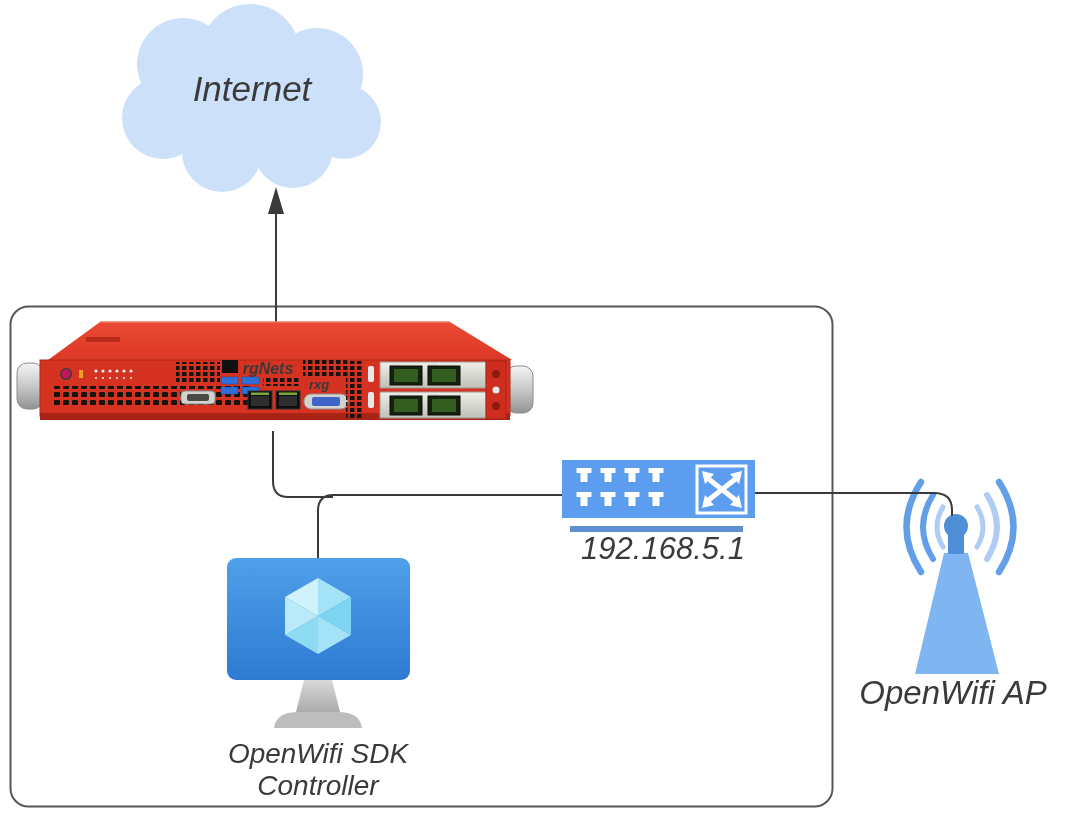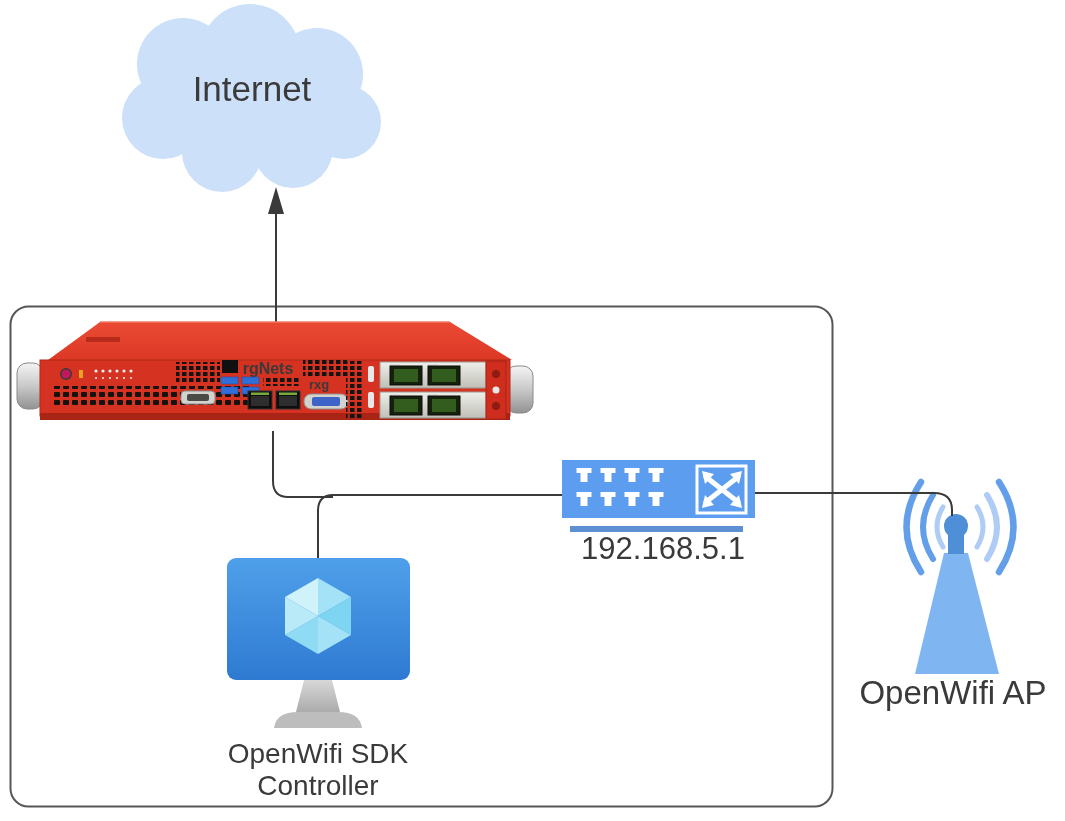--- a/index.html
+++ b/index.html
@@ -1,17 +1,17 @@
 <!DOCTYPE html>
 <html style="--cloud: #CCE0F9; --switch-blue: #5C9DEF; --switch-underline: #5E8FD3; --screen-top: #4FA0EA; --screen-bottom: #2E7AD2; --ap-tower: #7FB6F2; --ap-dark: #4E8FD8; --arc-dark: #639FE8; --arc-light: #AECCF5; --server-red: #D63221; --server-red-top: #E5402E; --line: #3A3A3A; --border: #565656; --text: #3A3A3A;"><head>
 <meta charset="utf-8">
 <style>
   html,body{margin:0;padding:0;background:#ffffff;}
   body{font-family:"Liberation Sans",sans-serif;}
-  .canvas{position:relative;width:1065px;height:821px;background:#ffffff;overflow:hidden;}
+  .canvas{position:relative;width:1065px;height:821px;background:#ffffff;overflow:hidden;font-style:italic;}
   svg{position:absolute;left:0;top:0;}
   text{font-family:"Liberation Sans",sans-serif;fill:var(--text,#3A3A3A);}
   .node-label{font-size:28px;}
   .conn{stroke:var(--line,#3A3A3A);stroke-width:2;fill:none;}
 </style>
 </head>
 <body>
 
 <div class="canvas">
 <svg width="1065" height="821" viewBox="0 0 1065 821">

